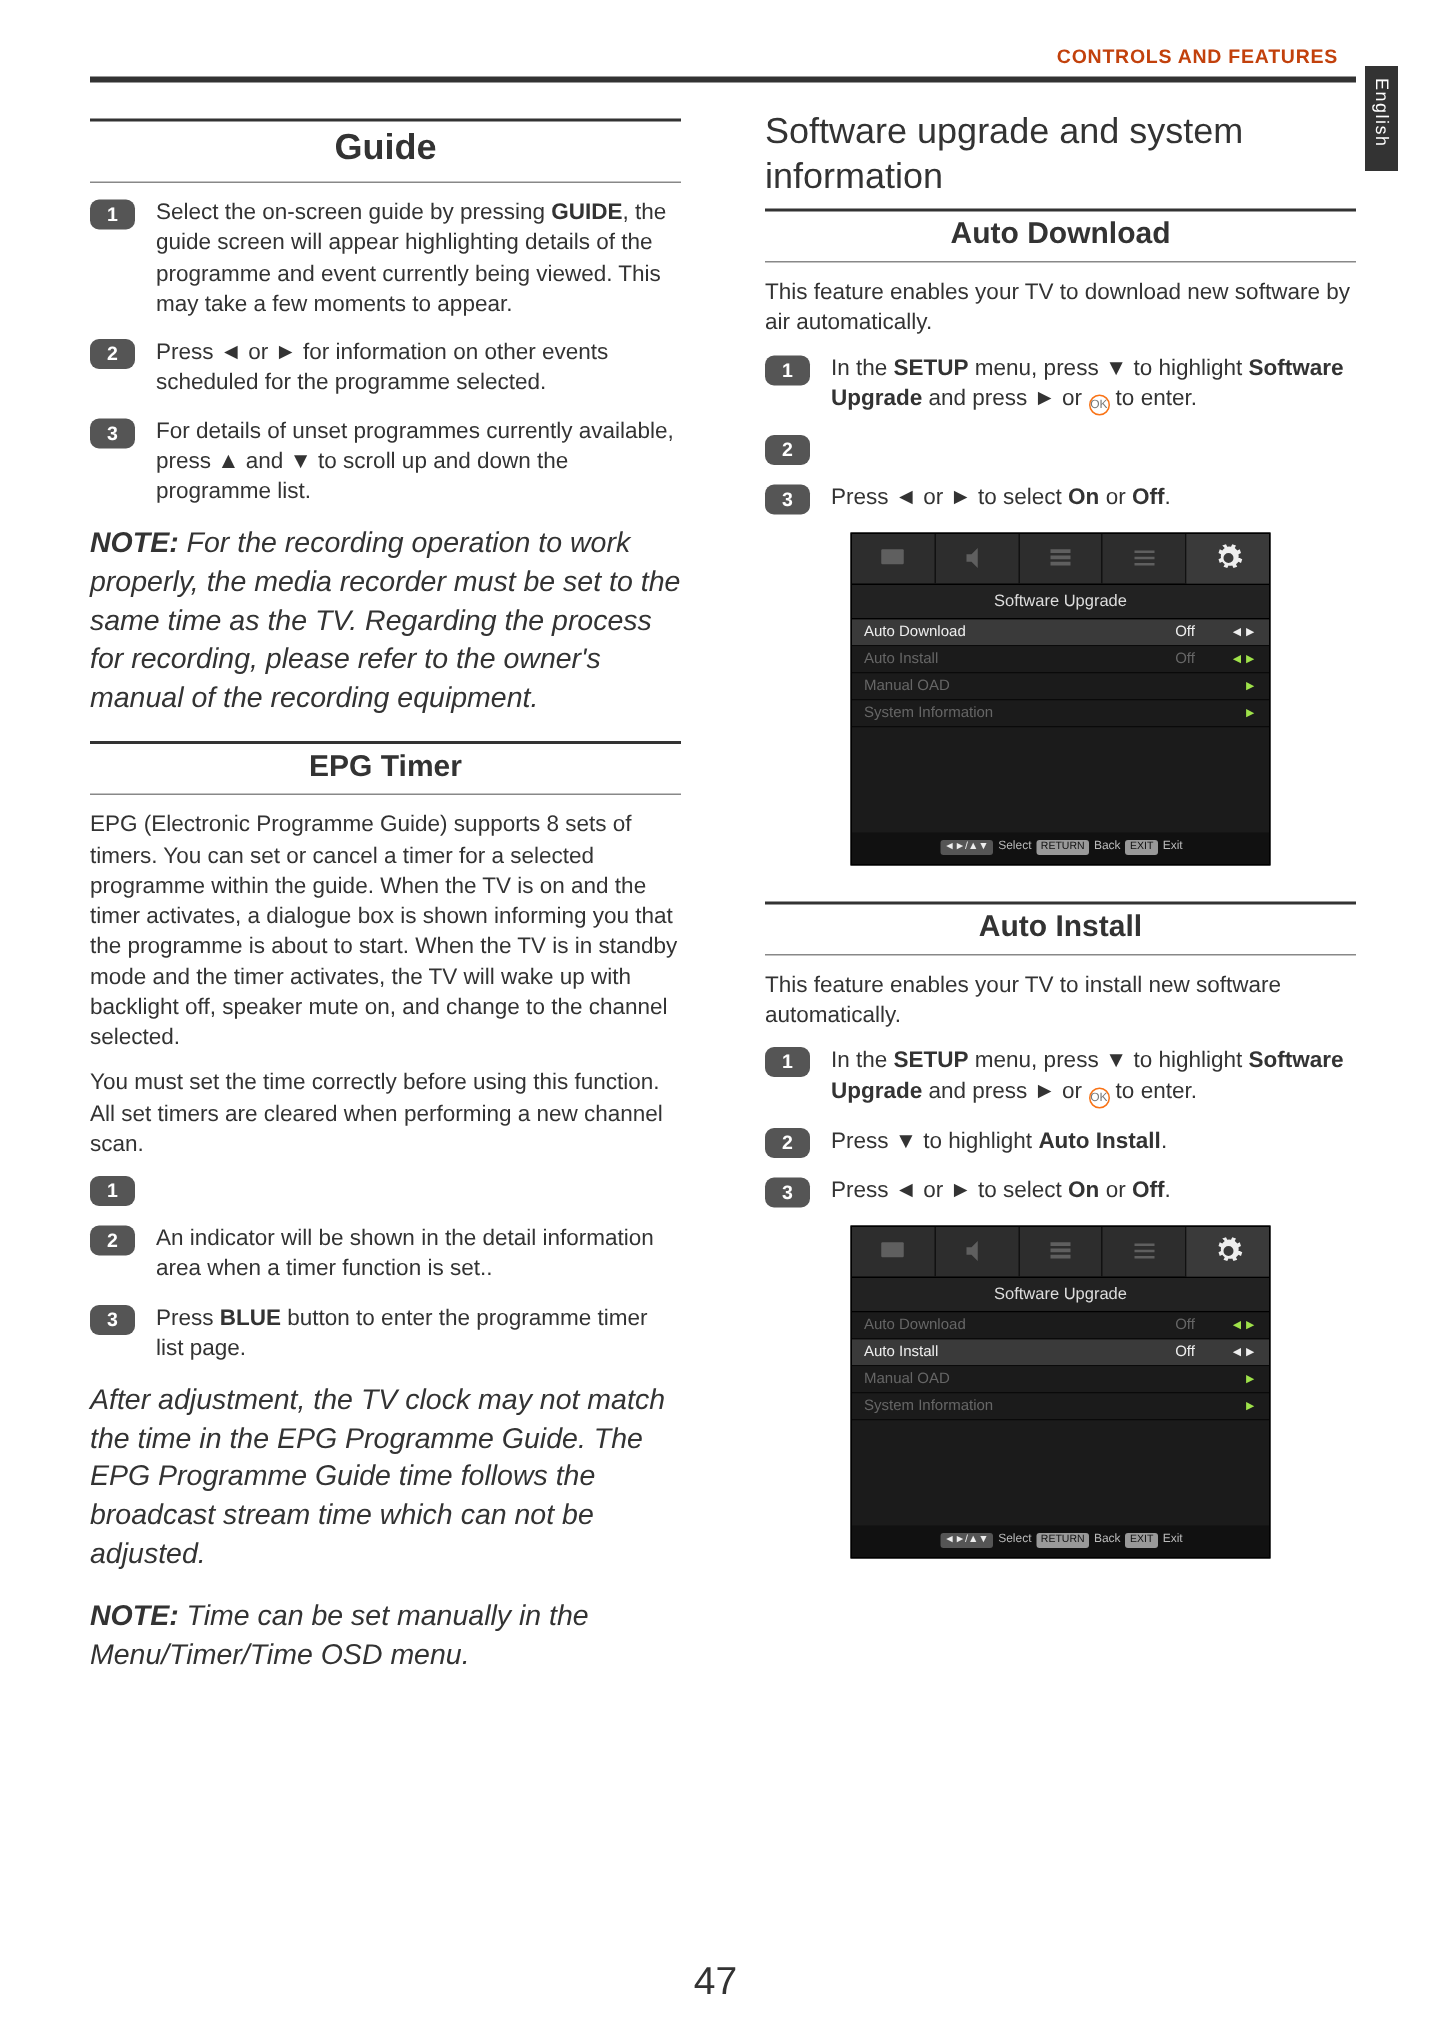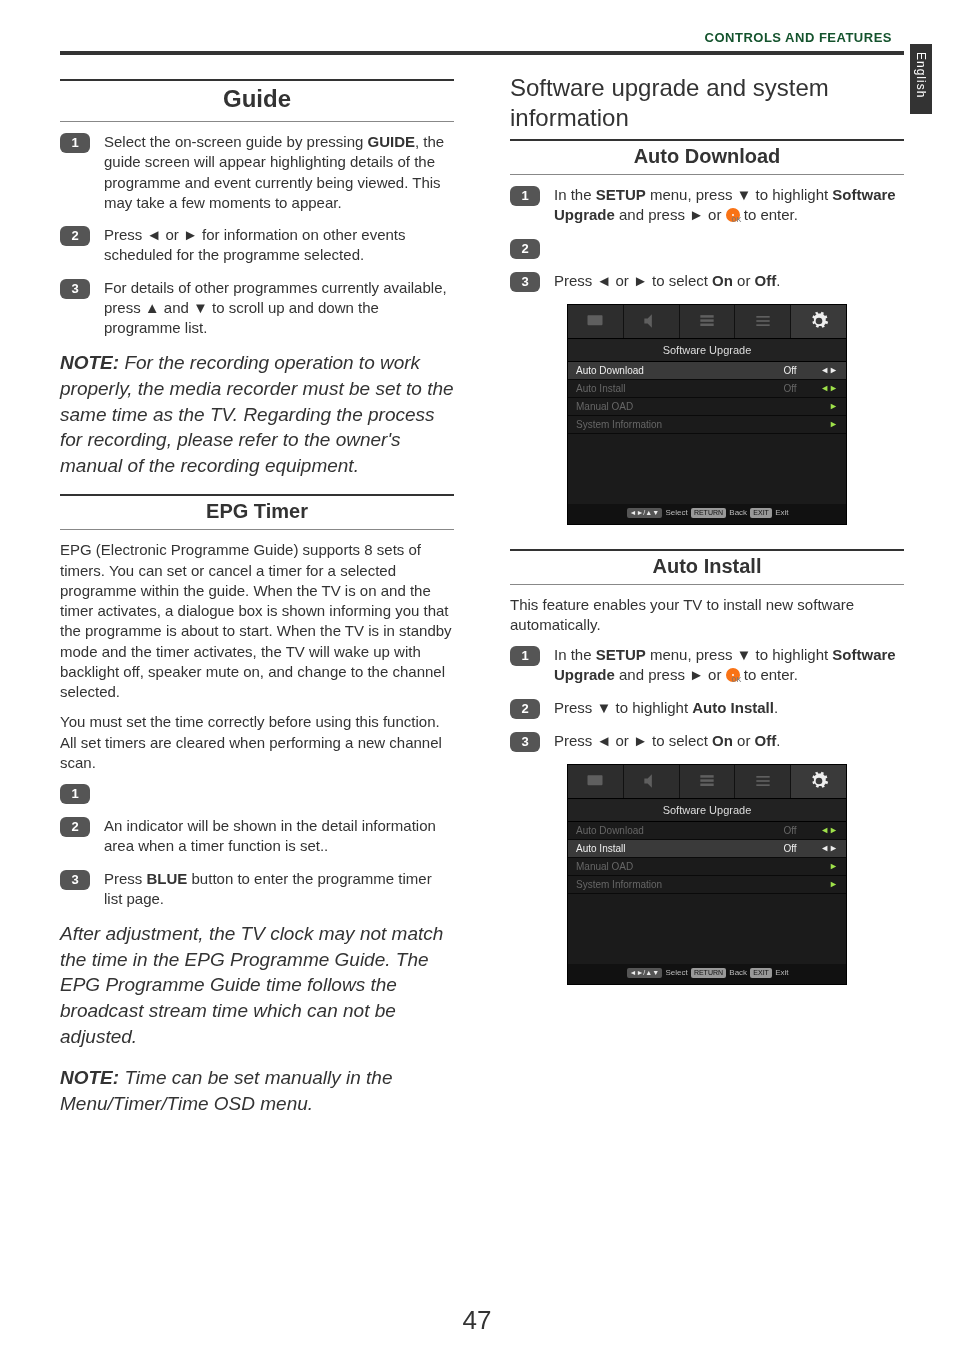--- a/index.html
+++ b/index.html
@@ -1,35 +1,35 @@
 <!DOCTYPE html>
 <html><head>
 <meta charset="utf-8">
 <style>
   * { box-sizing: border-box; margin: 0; padding: 0; }
   html, body { width: 954px; height: 1354px; background: #fff; font-family: Arial, Helvetica, sans-serif; color: #333; }
   .page { position: relative; width: 954px; height: 1354px; padding: 30px 50px 20px 60px; }
-  .header-bar { text-align: right; font-size: 13px; font-weight: 800; letter-spacing: 0.5px; margin-bottom: 6px; padding-right: 12px; color:#14532d;}
+  .header-bar { text-align: right; font-size: 13px; font-weight: 800; letter-spacing: 0.5px; margin-bottom: 6px; padding-right: 12px; color:#c2410c;}
   .header-rule { height: 4px; background: #333; margin-bottom: 18px; }
   .side-tab { position: absolute; top: 44px; right: 22px; background: #333; color: #fff; font-size: 12px; padding: 8px 4px 16px 4px; writing-mode: vertical-rl; text-orientation: mixed; letter-spacing:1px;}
   .columns { display: flex; gap: 56px; }
   .col { flex: 1 1 0; }
   .title-big { font-family: "Arial Black", Arial, sans-serif; font-weight: 900; font-size: 24px; text-align: center; margin: 4px 0 8px 0; }
   .title-section { font-size: 24px; font-weight: 400; line-height: 1.25; }
   .sub-title { font-family: "Arial Black", Arial, sans-serif; font-weight: 900; font-size: 20px; text-align: center; margin: 4px 0 6px 0; }
   .rule-top { height: 2px; background: #333; margin-bottom: 2px; }
   .rule-thin-below { height: 1px; background: #888; margin-top: 2px; margin-bottom: 10px; }
   .step-list { margin-top: 8px; }
   .step { display: flex; gap: 14px; margin-bottom: 12px; font-size: 15px; line-height: 1.35; }
   .step-body { flex: 1; }
   .bullet { flex: 0 0 auto; width: 30px; height: 20px; border-radius: 6px; background: #555; color: #fff; font-weight: 800; font-size: 13px; display: flex; align-items: center; justify-content: center; margin-top: 1px;}
   .note { font-style: italic; font-size: 19px; line-height: 1.35; margin: 10px 0 16px 0; }
   .para { font-size: 15px; line-height: 1.35; margin-bottom: 10px; }
   .page-num { position: absolute; bottom: 18px; left: 0; right: 0; text-align: center; font-family: "Arial Black", Arial, sans-serif; font-weight: 400; font-size: 26px; }
-  .ok-icon { display:inline-block; width:14px; height:14px; border:6px solid #f97316; border-radius:50%; font-size:8px; line-height:12px; text-align:center; vertical-align:-2px; color:#777;font-family:Liberation Mono, monospace;}
+  .ok-icon { display:inline-block; width:14px; height:14px; border:1px solid #f97316; border-radius:50%; font-size:8px; line-height:12px; text-align:center; vertical-align:-2px; color:#777;}
   b { font-weight: 800; }
 
   
   .osd { width: 280px; margin: 10px auto 24px auto; background: #1b1b1b; color: #ddd; font-size: 10px; border: 1px solid #000; }
   .osd-tabs { display: flex; height: 34px; align-items: center; background: #2d2d2d; border-bottom: 1px solid #000; }
   .osd-tab { flex: 1; display:flex; align-items:center; justify-content:center; height:100%; border-right:1px solid #111;}
   .osd-tab:last-child{border-right:none;}
   .osd-tab svg { width: 20px; height: 20px; fill: #aaa; }
   .osd-tab.dim svg { opacity: .4; }
   .osd-tab.active { background:#3a3a3a; }
@@ -75,21 +75,21 @@
         <div class="step">
           <div class="bullet">1</div>
           <div class="step-body">Select the on-screen guide by pressing <b>GUIDE</b>, the guide screen will appear highlighting details of the programme and event currently being viewed. This may take a few moments to appear.</div>
         </div>
         <div class="step">
           <div class="bullet">2</div>
           <div class="step-body">Press ◄ or ► for information on other events scheduled for the programme selected.</div>
         </div>
         <div class="step">
           <div class="bullet">3</div>
-          <div class="step-body">For details of other programmes currently available, press ▲ and ▼ to scroll up and down the programme list.</div>
+          <div class="step-body">For details of unset programmes currently available, press ▲ and ▼ to scroll up and down the programme list.</div>
         </div>
       </div>
 
       <div class="note"><b><i>NOTE:</i></b> For the recording operation to work properly, the media recorder must be set to the same time as the TV. Regarding the process for recording, please refer to the owner's manual of the recording equipment.</div>
 
       <div class="hgroup">
         <div class="rule-top"></div>
         <div class="sub-title">EPG Timer</div>
         <div class="rule-thin-below"></div>
       </div>
@@ -117,20 +117,21 @@
 
     <div class="col">
 
       <div class="title-section">Software upgrade and system information</div>
 
       <div class="hgroup">
         <div class="rule-top"></div>
         <div class="sub-title">Auto Download</div>
         <div class="rule-thin-below"></div>
       </div>
+      <div class="para">This feature enables your TV to download new software by air automatically.</div>
 
       <div class="step-list">
         <div class="step">
           <div class="bullet">1</div>
           <div class="step-body">In the <b>SETUP</b> menu, press ▼ to highlight <b>Software Upgrade</b> and press ► or <span class="ok-icon">OK</span> to enter.</div>
         </div>
         <div class="step">
           <div class="bullet">2</div>
         </div>
         <div class="step">

